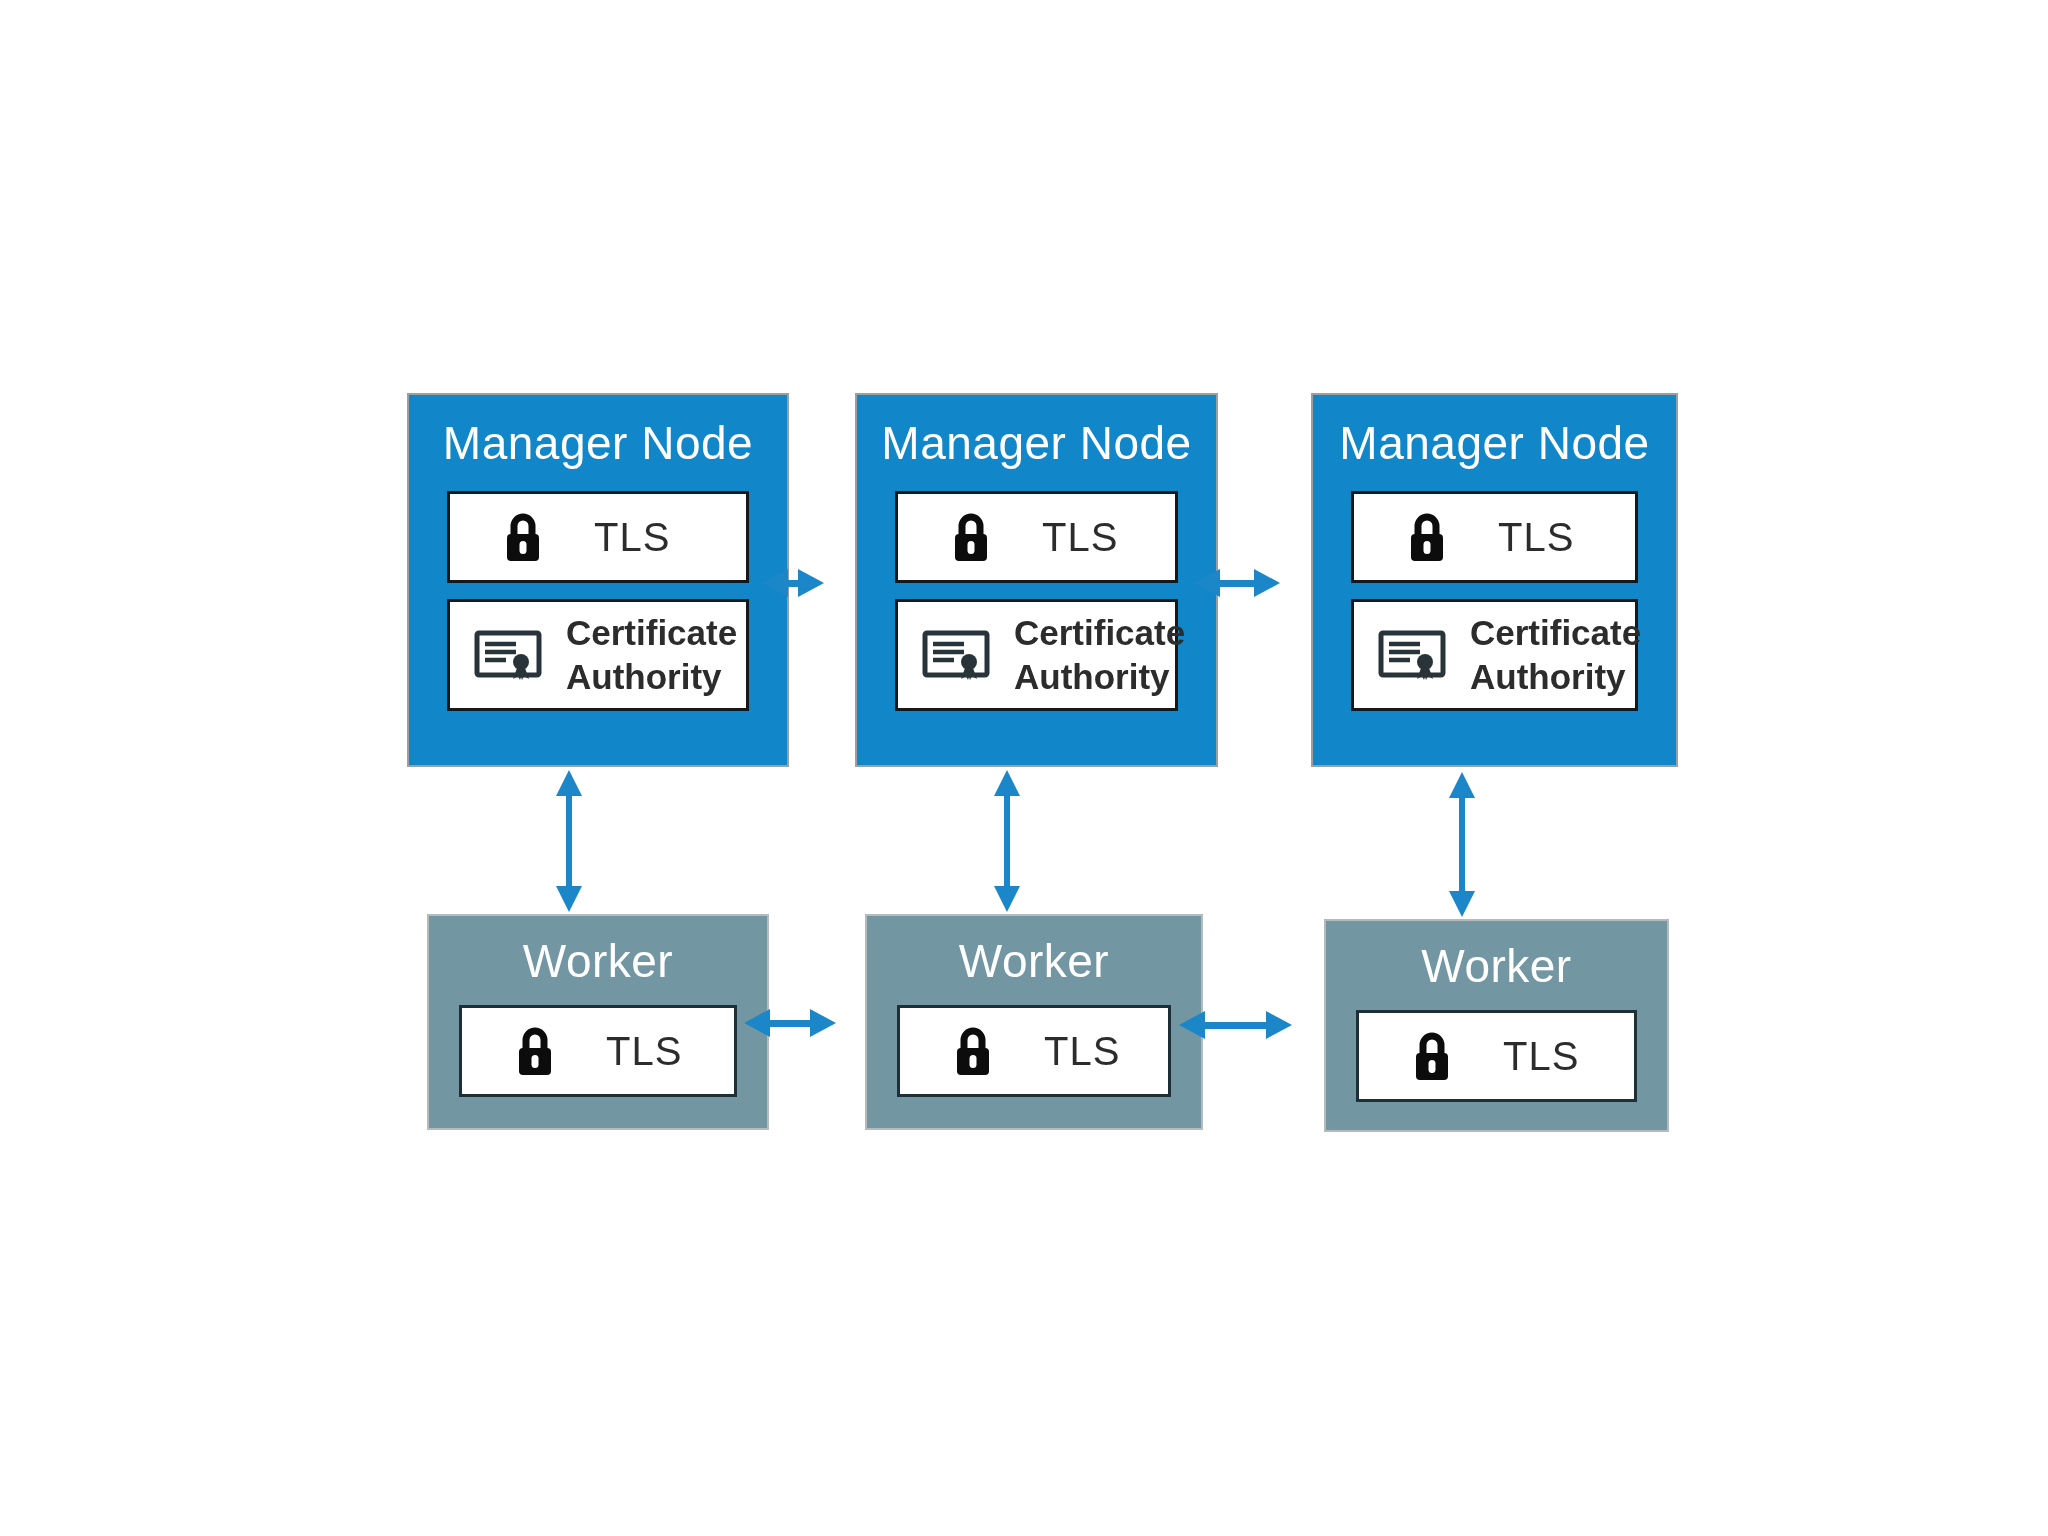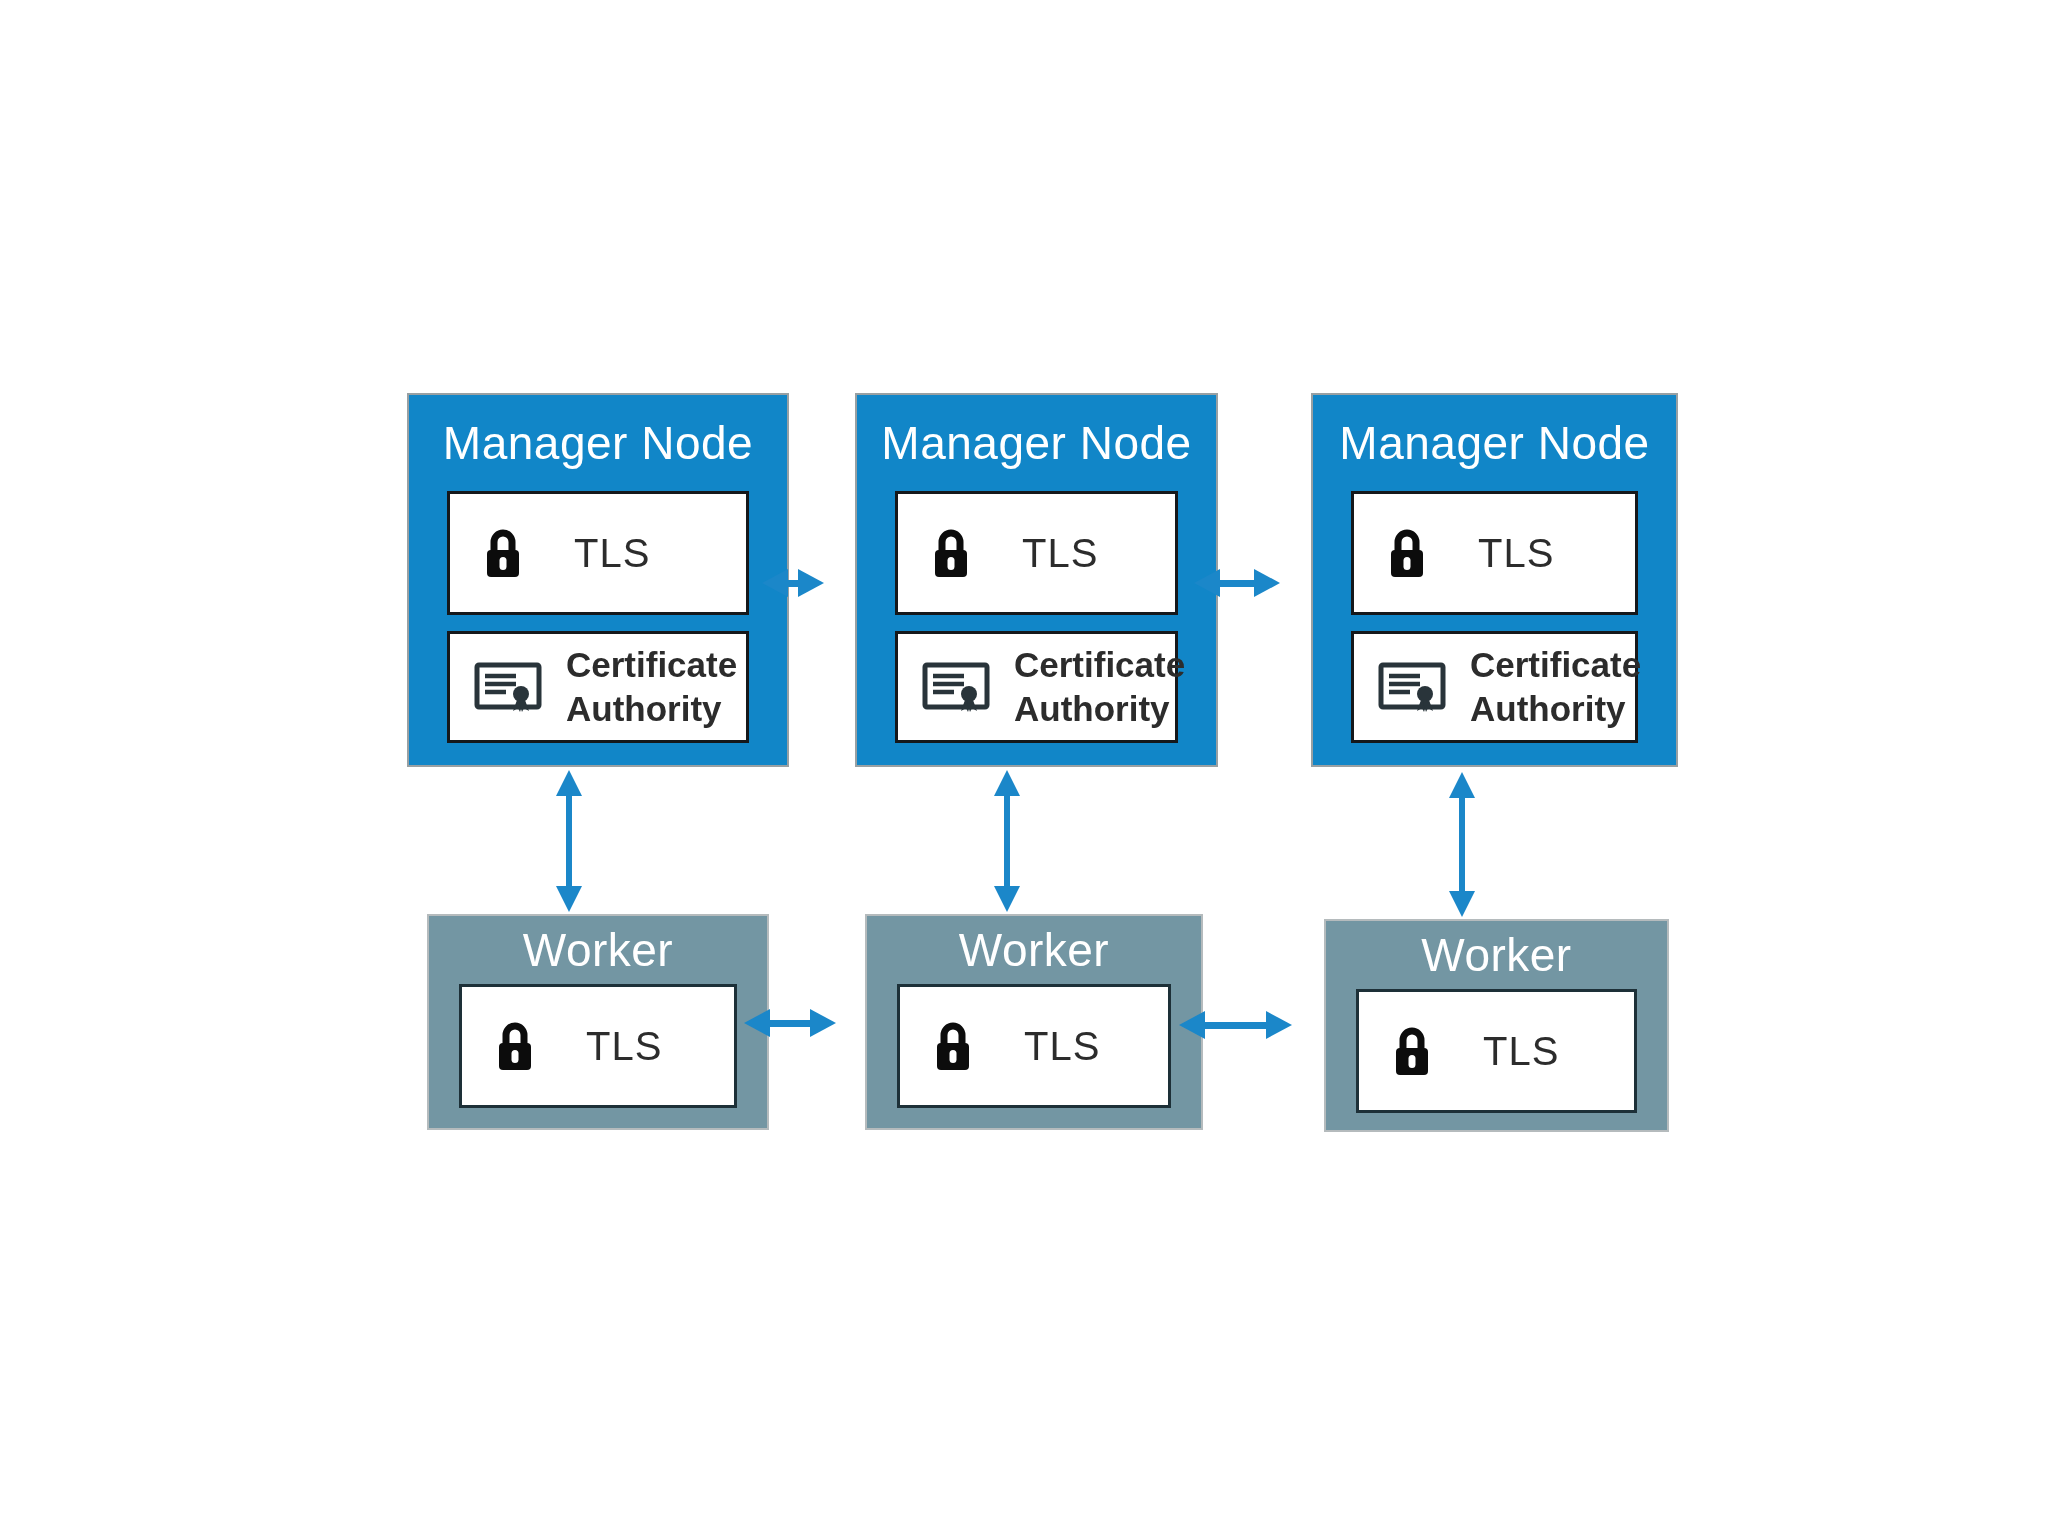--- a/index.html
+++ b/index.html
@@ -35,40 +35,40 @@
   .node-title {
     display: flex;
     align-items: center;
     justify-content: center;
     color: var(--title-text, #ffffff);
     font-size: 46px;
     letter-spacing: 0.5px;
     flex: 0 0 auto;
   }
   .manager .node-title { height: 96px; }
-  .worker .node-title { height: 68px; }
+  .worker .node-title { height: 89px; }
 
   .node-body {
     flex: 1;
     display: flex;
     flex-direction: column;
     padding: 0 38px;
   }
   .worker .node-body { padding: 0 30px; }
 
   .inner-box {
     box-sizing: border-box;
     background: var(--inner-box-bg, #ffffff);
     display: flex;
     align-items: center;
   }
   .manager .inner-box { border: 3px solid var(--inner-border-manager, #15181b); }
   .worker  .inner-box { border: 3px solid var(--inner-border-worker, #1d3038); }
 
-  .tls-box { height: 124px; padding-left: 34px; }
+  .tls-box { height: 92px; padding-left: 54px; }
   .ca-box  { height: 112px; padding-left: 24px; margin-top: 16px; font-weight: bold; }
 
   .tls-label {
     margin-left: 52px;
     font-size: 40px;
     color: var(--label-text, #2c2c2c);
     letter-spacing: 1px;
   }
   .ca-label {
     margin-left: 24px;

